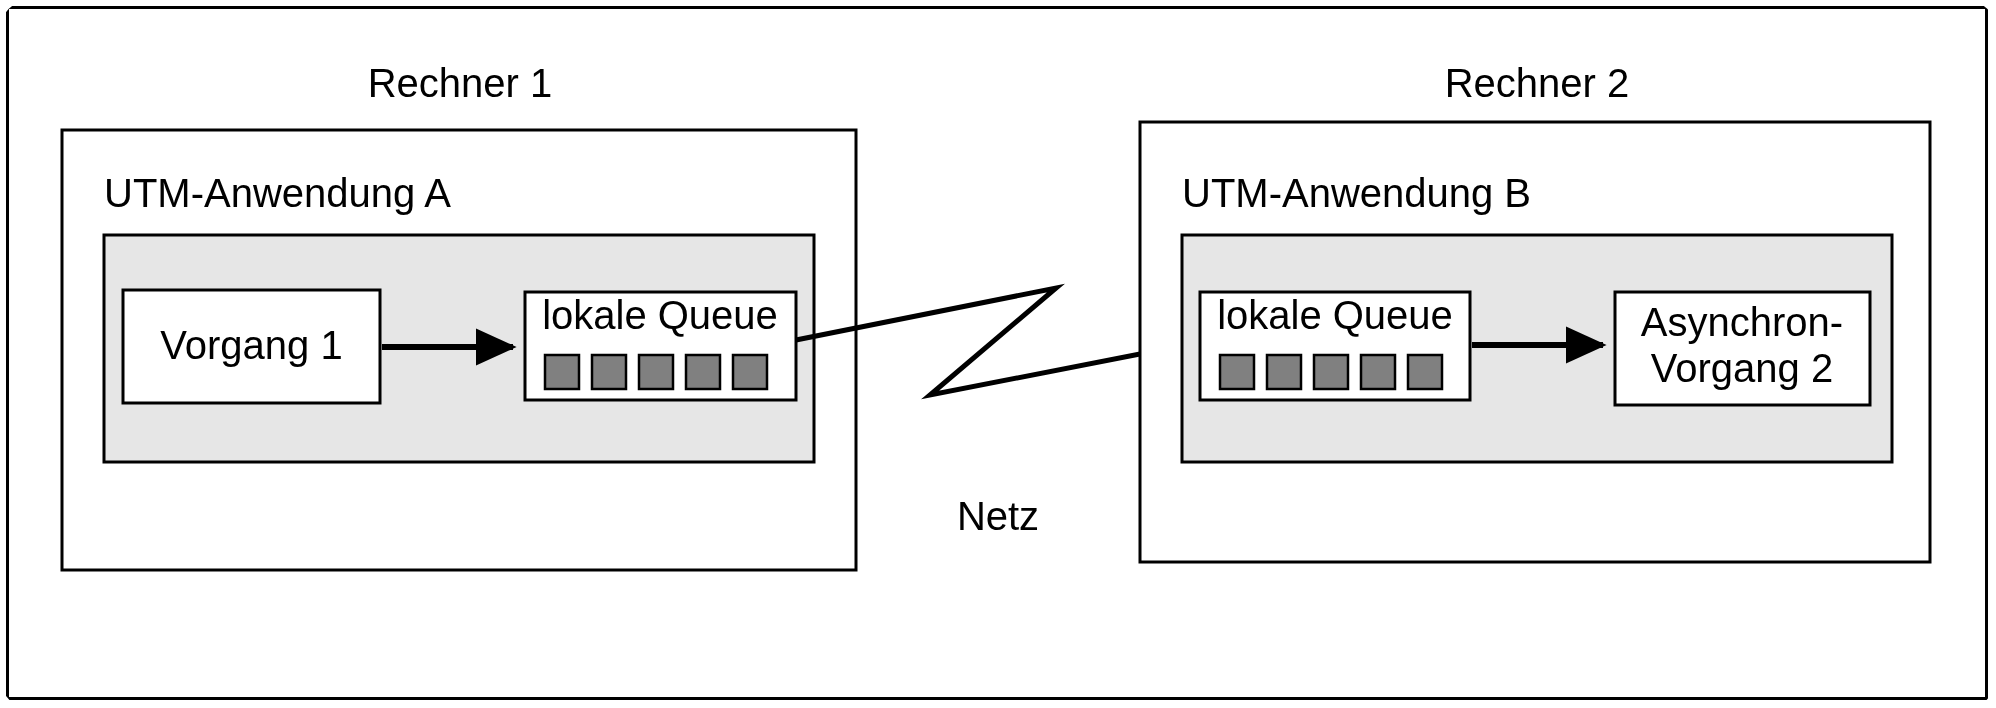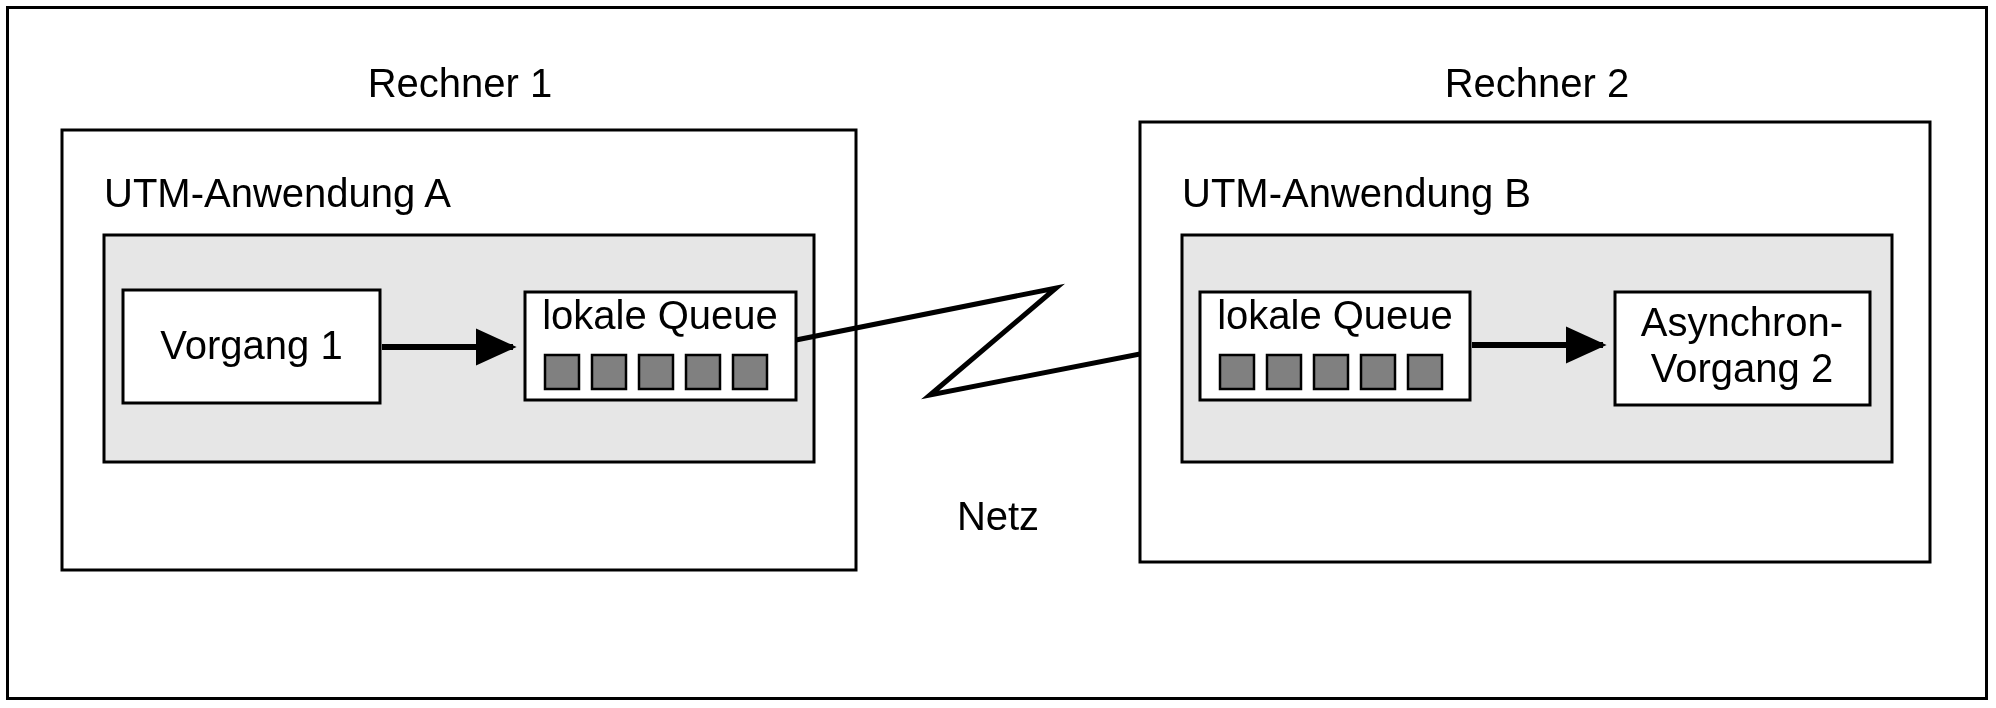--- a/index.html
+++ b/index.html
@@ -9,20 +9,21 @@
   }
   body {
     font-family: "Liberation Sans", sans-serif;
   }
   #stage {
     position: relative;
     width: 1996px;
     height: 708px;
     background: #ffffff;
     overflow: hidden;
+    border-radius: 30px;
   }
   #diagram {
     position: absolute;
     left: 0;
     top: 0;
     width: 1996px;
     height: 708px;
     display: block;
   }
   .fill-white { fill: #ffffff; }

